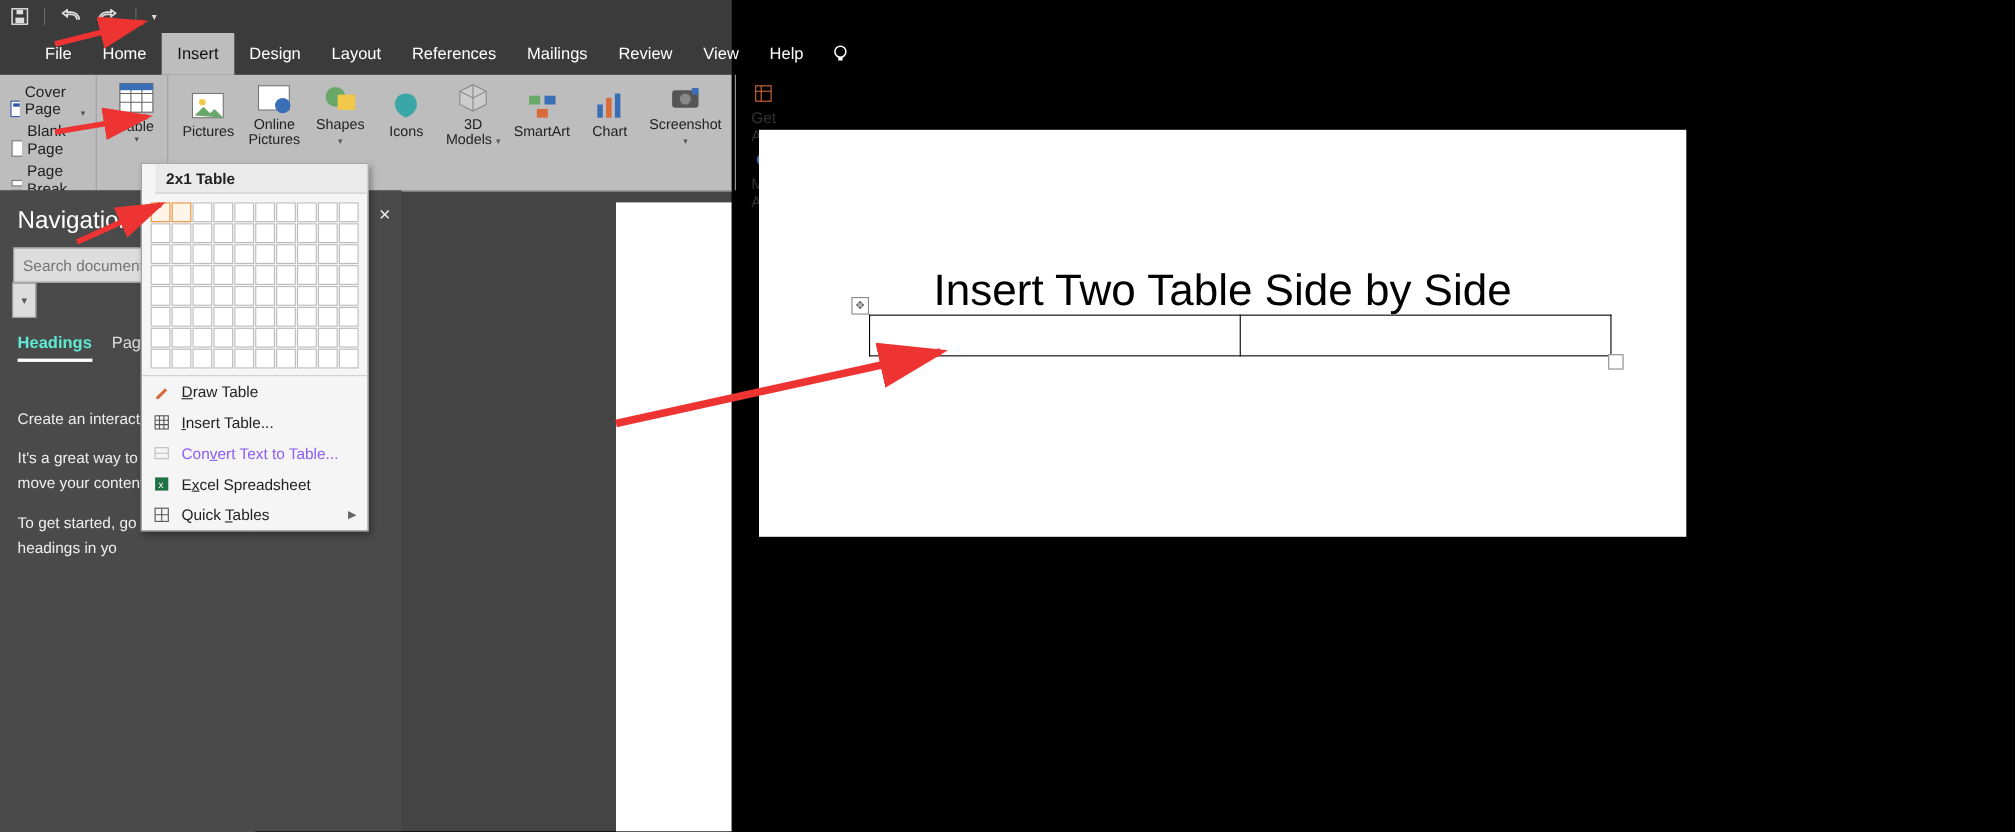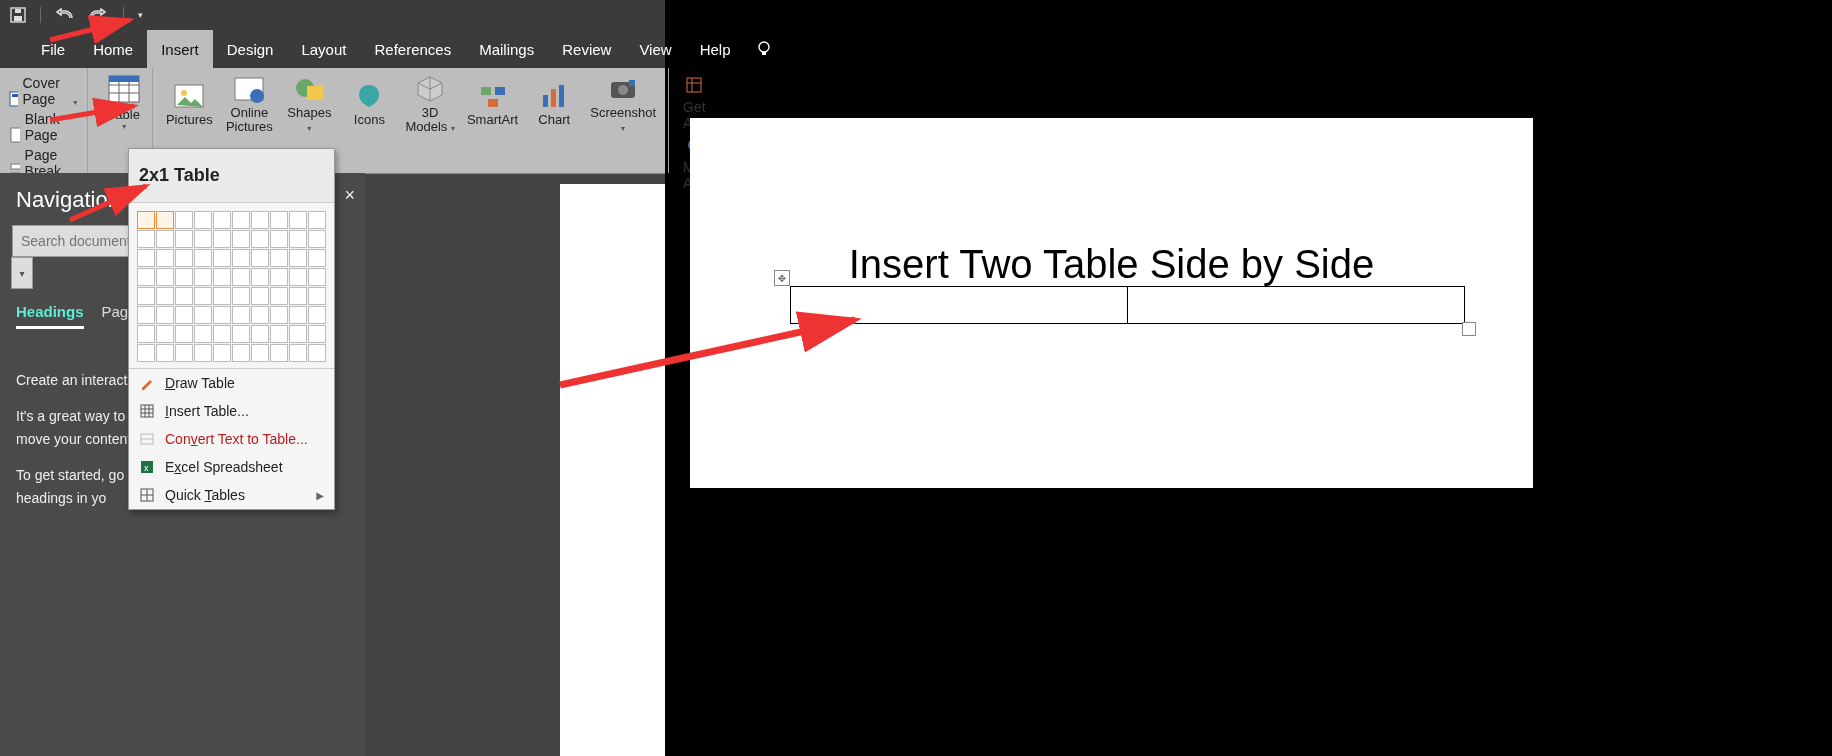--- a/index.html
+++ b/index.html
@@ -142,41 +142,41 @@
     position:absolute;
     left:128px; top:148px;
     width:205px;
     background:#f5f5f5;
     border:1px solid #999;
     box-shadow:2px 3px 6px rgba(0,0,0,.35);
     color:#222;
     z-index:5;
   }
   .table-drop .hdr {
-    padding:16px 10px; font-weight:600; font-size:18px; background:#eaeaea; border-bottom:1px solid #ccc;
+    padding:5px 10px; font-weight:600; font-size:14px; background:#eaeaea; border-bottom:1px solid #ccc;margin-left:12px;
   }
   .table-grid {
     padding:8px 8px 6px 8px;
     display:grid;
     grid-template-columns: repeat(10, 18px);
     grid-auto-rows:18px;
     gap:1px;
   }
   .cell {
     width:18px; height:18px;
     background:#fff; border:1px solid #bbb;
     box-sizing:border-box;
   }
   .cell.sel { border:1px solid #e8913a; background:#fff4e8;}
   .tmenu { border-top:1px solid #ccc;}
   .tmenu .mi {
     display:flex; align-items:center; gap:10px;
     padding:6px 10px; font-size:14px;
   }
-  .tmenu .mi.disabled { color:#b91c1c;}
+  .tmenu .mi.disabled { color:#8b5cf6;}
   .tmenu .mi .arrow { margin-left:auto; font-size:10px; color:#666;}
   .tmenu .ico { width:16px; display:flex; justify-content:center;}
   .under { text-decoration: underline; }
 
   
   .doc-preview-left {
     position:absolute;
     left:560px; top:184px;
     width:105px; height:572px;
     background:#fff;

